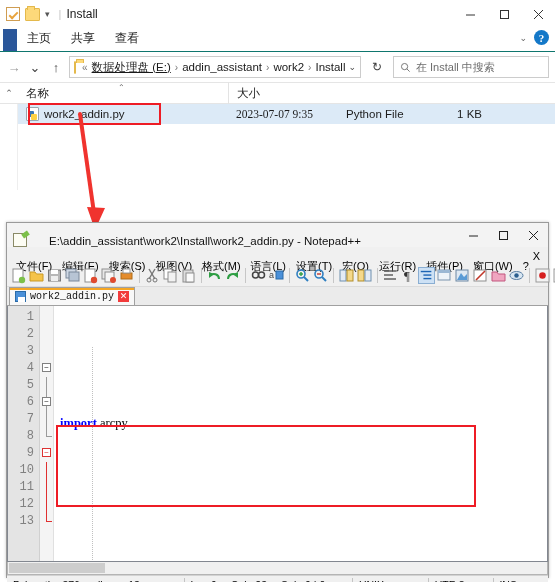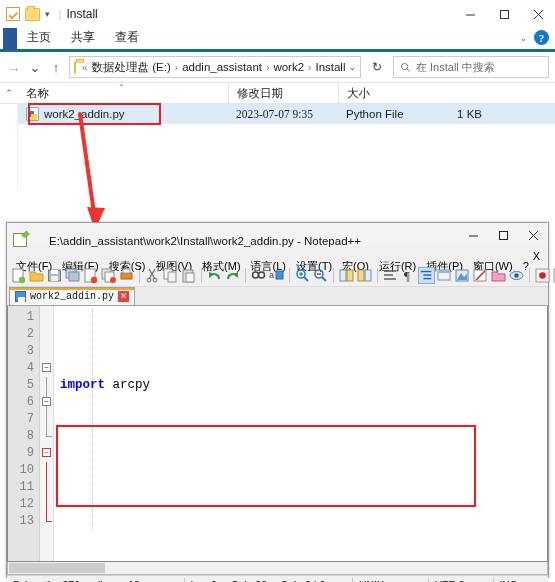--- a/index.html
+++ b/index.html
@@ -44,21 +44,21 @@
   .qat-sep { color:#c8c8c8; margin: 0 5px; font-size: 11px; }
   .exp-title { font-size: 12px; color: #1a1a1a; }
 
   .wincontrols { position:absolute; right:0; top:0; height:28px; display:flex; }
   .wc { width: 34px; height: 28px; display:flex; align-items:center; justify-content:center;
         font-size: 12px; color:#333; }
   .wc svg { display:block; }
 
   .exp-ribbon {
     height: 24px; display: flex; align-items: center; background:#ffffff;
-    position: relative; border-bottom: 3px solid #0f766e;
+    position: relative; border-bottom: 1px solid #0f766e;
   }
   .ribbon-filetab {
     width: 14px; height: 22px; background:#2b579a; margin-left: 3px; margin-bottom:0;
   }
   .rtab {
     font-size: 12px; color:#1a1a1a; padding: 2px 10px 4px 10px;
   }
   .ribbon-right { position:absolute; right: 6px; top: 2px; display:flex; align-items:center; gap:7px;}
   .chev-small { font-size:9px; color:#666; }
   .help-ico {
@@ -72,21 +72,21 @@
     background:#ffffff;
   }
   .nav-ico { width: 16px; text-align:center; font-size:13px; color:#9b9b9b; }
   .nav-ico.active { color:#3c3c3c; }
   .addrbox {
     flex: 1; height: 22px; border: 1px solid #cccccc; background:#fff;
     display:flex; align-items:center; padding: 0 4px; font-size: 11.5px; color:#1a1a1a;
     min-width: 0;
   }
   .crumb { padding: 0 3px; white-space: nowrap; }
-  .crumb.u { }
+  .crumb.u { text-decoration: underline; }
   .crumb-sep { color:#777; font-size:10px; padding: 0 1px;}
   .addr-chev { margin-left:auto; color:#4a4a4a; font-size:9px; padding-right:3px;}
   .refresh-btn { width:22px; height:22px; display:flex; align-items:center; justify-content:center;
                  font-size: 12px; color:#3c3c3c;}
   .searchbox {
     width: 156px; height: 22px; border:1px solid #cccccc; background:#fff;
     display:flex; align-items:center; gap:5px; padding: 0 6px; font-size: 11px; color:#6d6d6d;
   }
 
   .exp-colhdr {
@@ -210,22 +210,22 @@
     text-align:center; color:#333; font-family:"Liberation Sans", sans-serif;
   }
   .fold-box.red { border-color:#d33; color:#d33; }
   .fold-line { position:absolute; left:6px; top:0; bottom:0; width:1px; background:#9a9a9a; }
   .fold-line.red { background:#e03030; }
   .fold-tail { position:absolute; left:6px; top:0; width:6px; height:9px;
                border-left:1px solid #9a9a9a; border-bottom:1px solid #9a9a9a; }
   .fold-tail.red { border-color:#e03030; }
 
   .codearea {
-    flex:1; position:relative; padding-top: 3px; font-family:Liberation Mono, monospace;
-    font-size: 12.5px; line-height: 17px; white-space: pre; color:#000;
+    flex:1; position:relative; padding-top: 3px; font-family:Liberation Serif, serif;
+    font-size: 12.5px; line-height: 17px; white-space: pre; color:#000;margin-top:38px;
   }
   .cl { height:17px; padding-left: 6px; position:relative; }
   .kw { color:#0000ff; font-weight:bold; }
   .cls { color:#000000; font-weight:bold; }
   .op { color:#000; font-weight:bold; }
   .plain { color:#000; }
   .indent-guide {
     position:absolute; top:0; bottom:0; width:1px; border-left:1px dotted #c0c0c0;
   }
   .redbox-code {
@@ -326,21 +326,20 @@
         <span>在 Install 中搜索</span>
       </div>
     </div>
 
     <div class="exp-colhdr">
       <div class="navpane-col">⌃</div>
       <div class="ch ch-name">
         <span>名称</span>
         <span class="sortcaret">⌃</span>
       </div>
-      <div class="ch ch-date">修改日期</div>
       <div class="ch ch-size">大小</div>
     </div>
 
     <div class="exp-body">
       <div class="exp-navpane"></div>
       <div class="exp-list">
         <div class="filerow">
           <div class="fr-name">
             <span class="pyicon"></span>
             <span>work2_addin.py</span>

